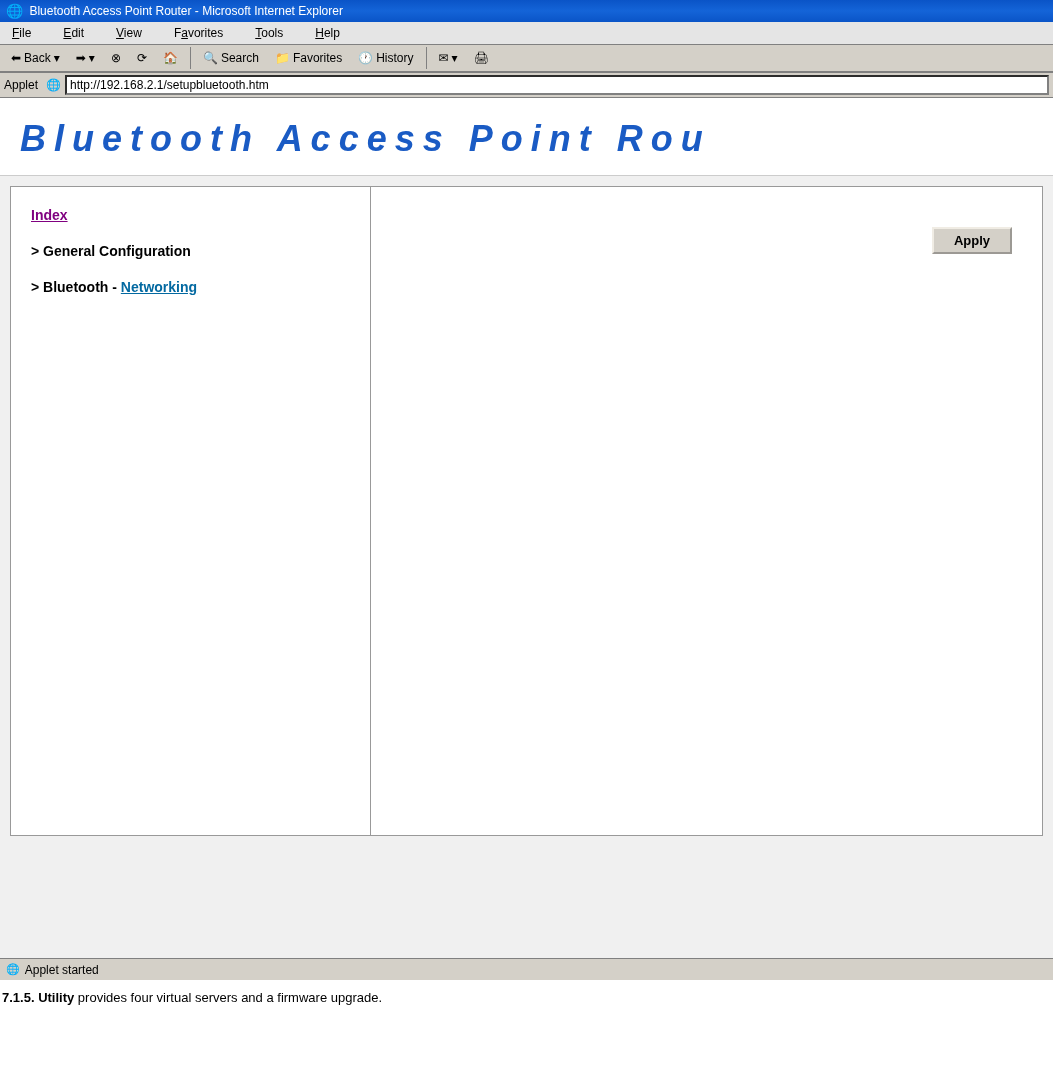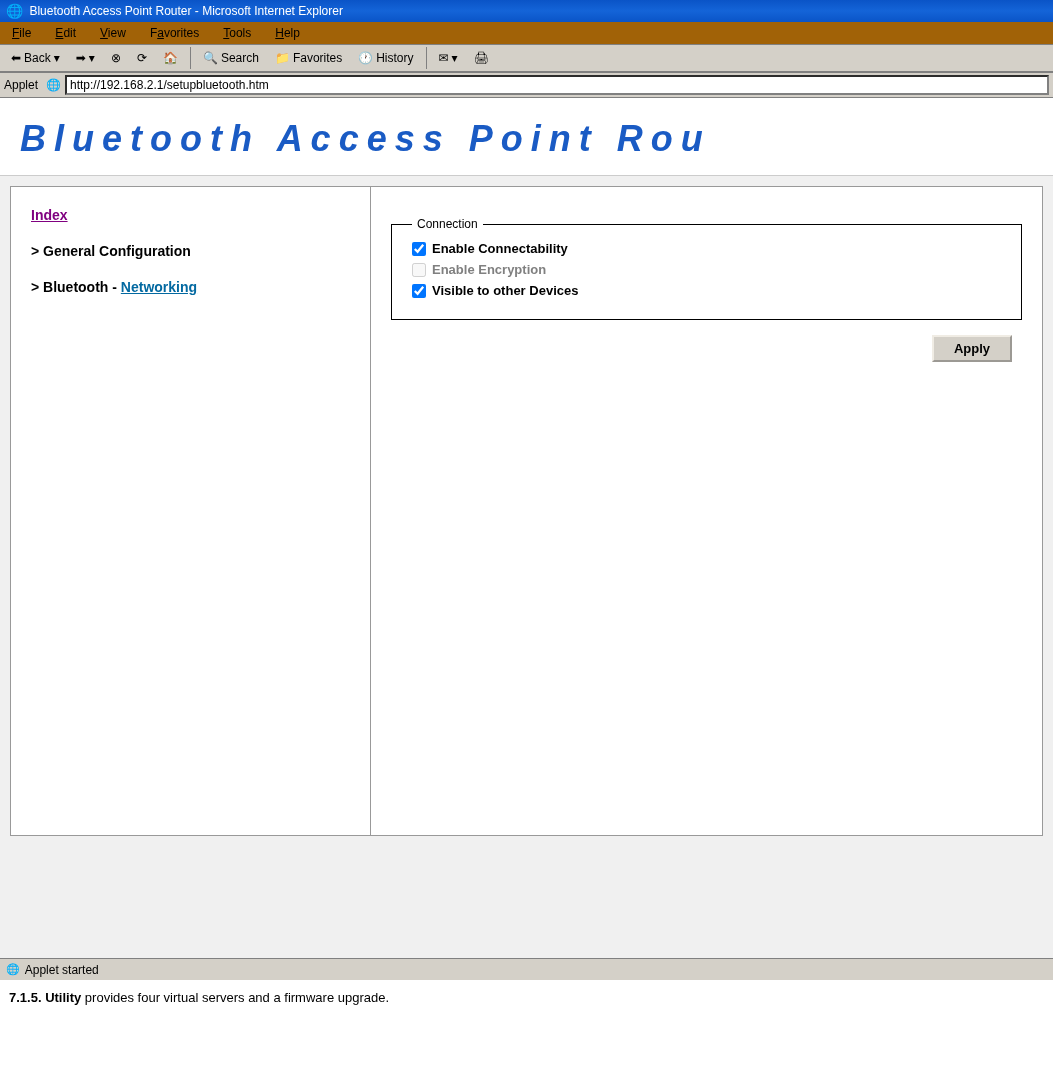--- a/index.html
+++ b/index.html
@@ -12,26 +12,26 @@
       padding: 3px 6px;
       font-size: 12px;
       display: flex;
       align-items: center;
       gap: 6px;
     }
     .title-bar .icon { font-size: 14px; }
 
     
     .menu-bar {
-      background: #a16207;
+      background: #e5e5e5;
       border-bottom: 1px solid #808080;
       display: flex;
       align-items: flex-start;
       padding: 2px 4px;
-      gap: 8px;
+      gap: 16px;
     }
     .menu-item {
       padding: 2px 8px;
       font-size: 12px;
       cursor: pointer;
       color: #000;
     }
     .menu-item u { text-decoration: underline; }
 
     
@@ -219,21 +219,21 @@
       display: flex;
       align-items: center;
       padding: 2px 6px;
       font-size: 12px;
       height: 22px;
     }
     .status-icon { margin-right: 5px; font-size: 11px; }
 
     
     .below-text {
-      padding: 10px 9px;
+      padding: 10px 2px;
       font-size: 13px;
       color: #000;
     }
     .below-text strong { font-weight: bold; }
   </style>
 </head>
 <body>
 
 <div class="title-bar">
   <span class="icon">🌐</span>
@@ -315,35 +315,20 @@
       <div class="sidebar-item-row">
         <span class="sidebar-text">
           <span>&gt; Bluetooth - </span><a class="sidebar-text-link">Networking</a>
         </span>
       </div>
     </div>
 
     <div class="content-panel">
 
 
-      <fieldset>
-        <legend>Connection</legend>
-        <div class="check-row">
-          <input type="checkbox" checked="" style="">
-          <label>Enable Connectability</label>
-        </div>
-        <div class="check-row">
-          <input type="checkbox" disabled="" style="">
-          <label class="disabled-label">Enable Encryption</label>
-        </div>
-        <div class="check-row">
-          <input type="checkbox" checked="" style="">
-          <label>Visible to other Devices</label>
-        </div>
-      </fieldset>
 
 
       <div class="apply-row">
         <button class="apply-btn">Apply</button>
       </div>
 
     </div>
   </div>
 
 </div>

